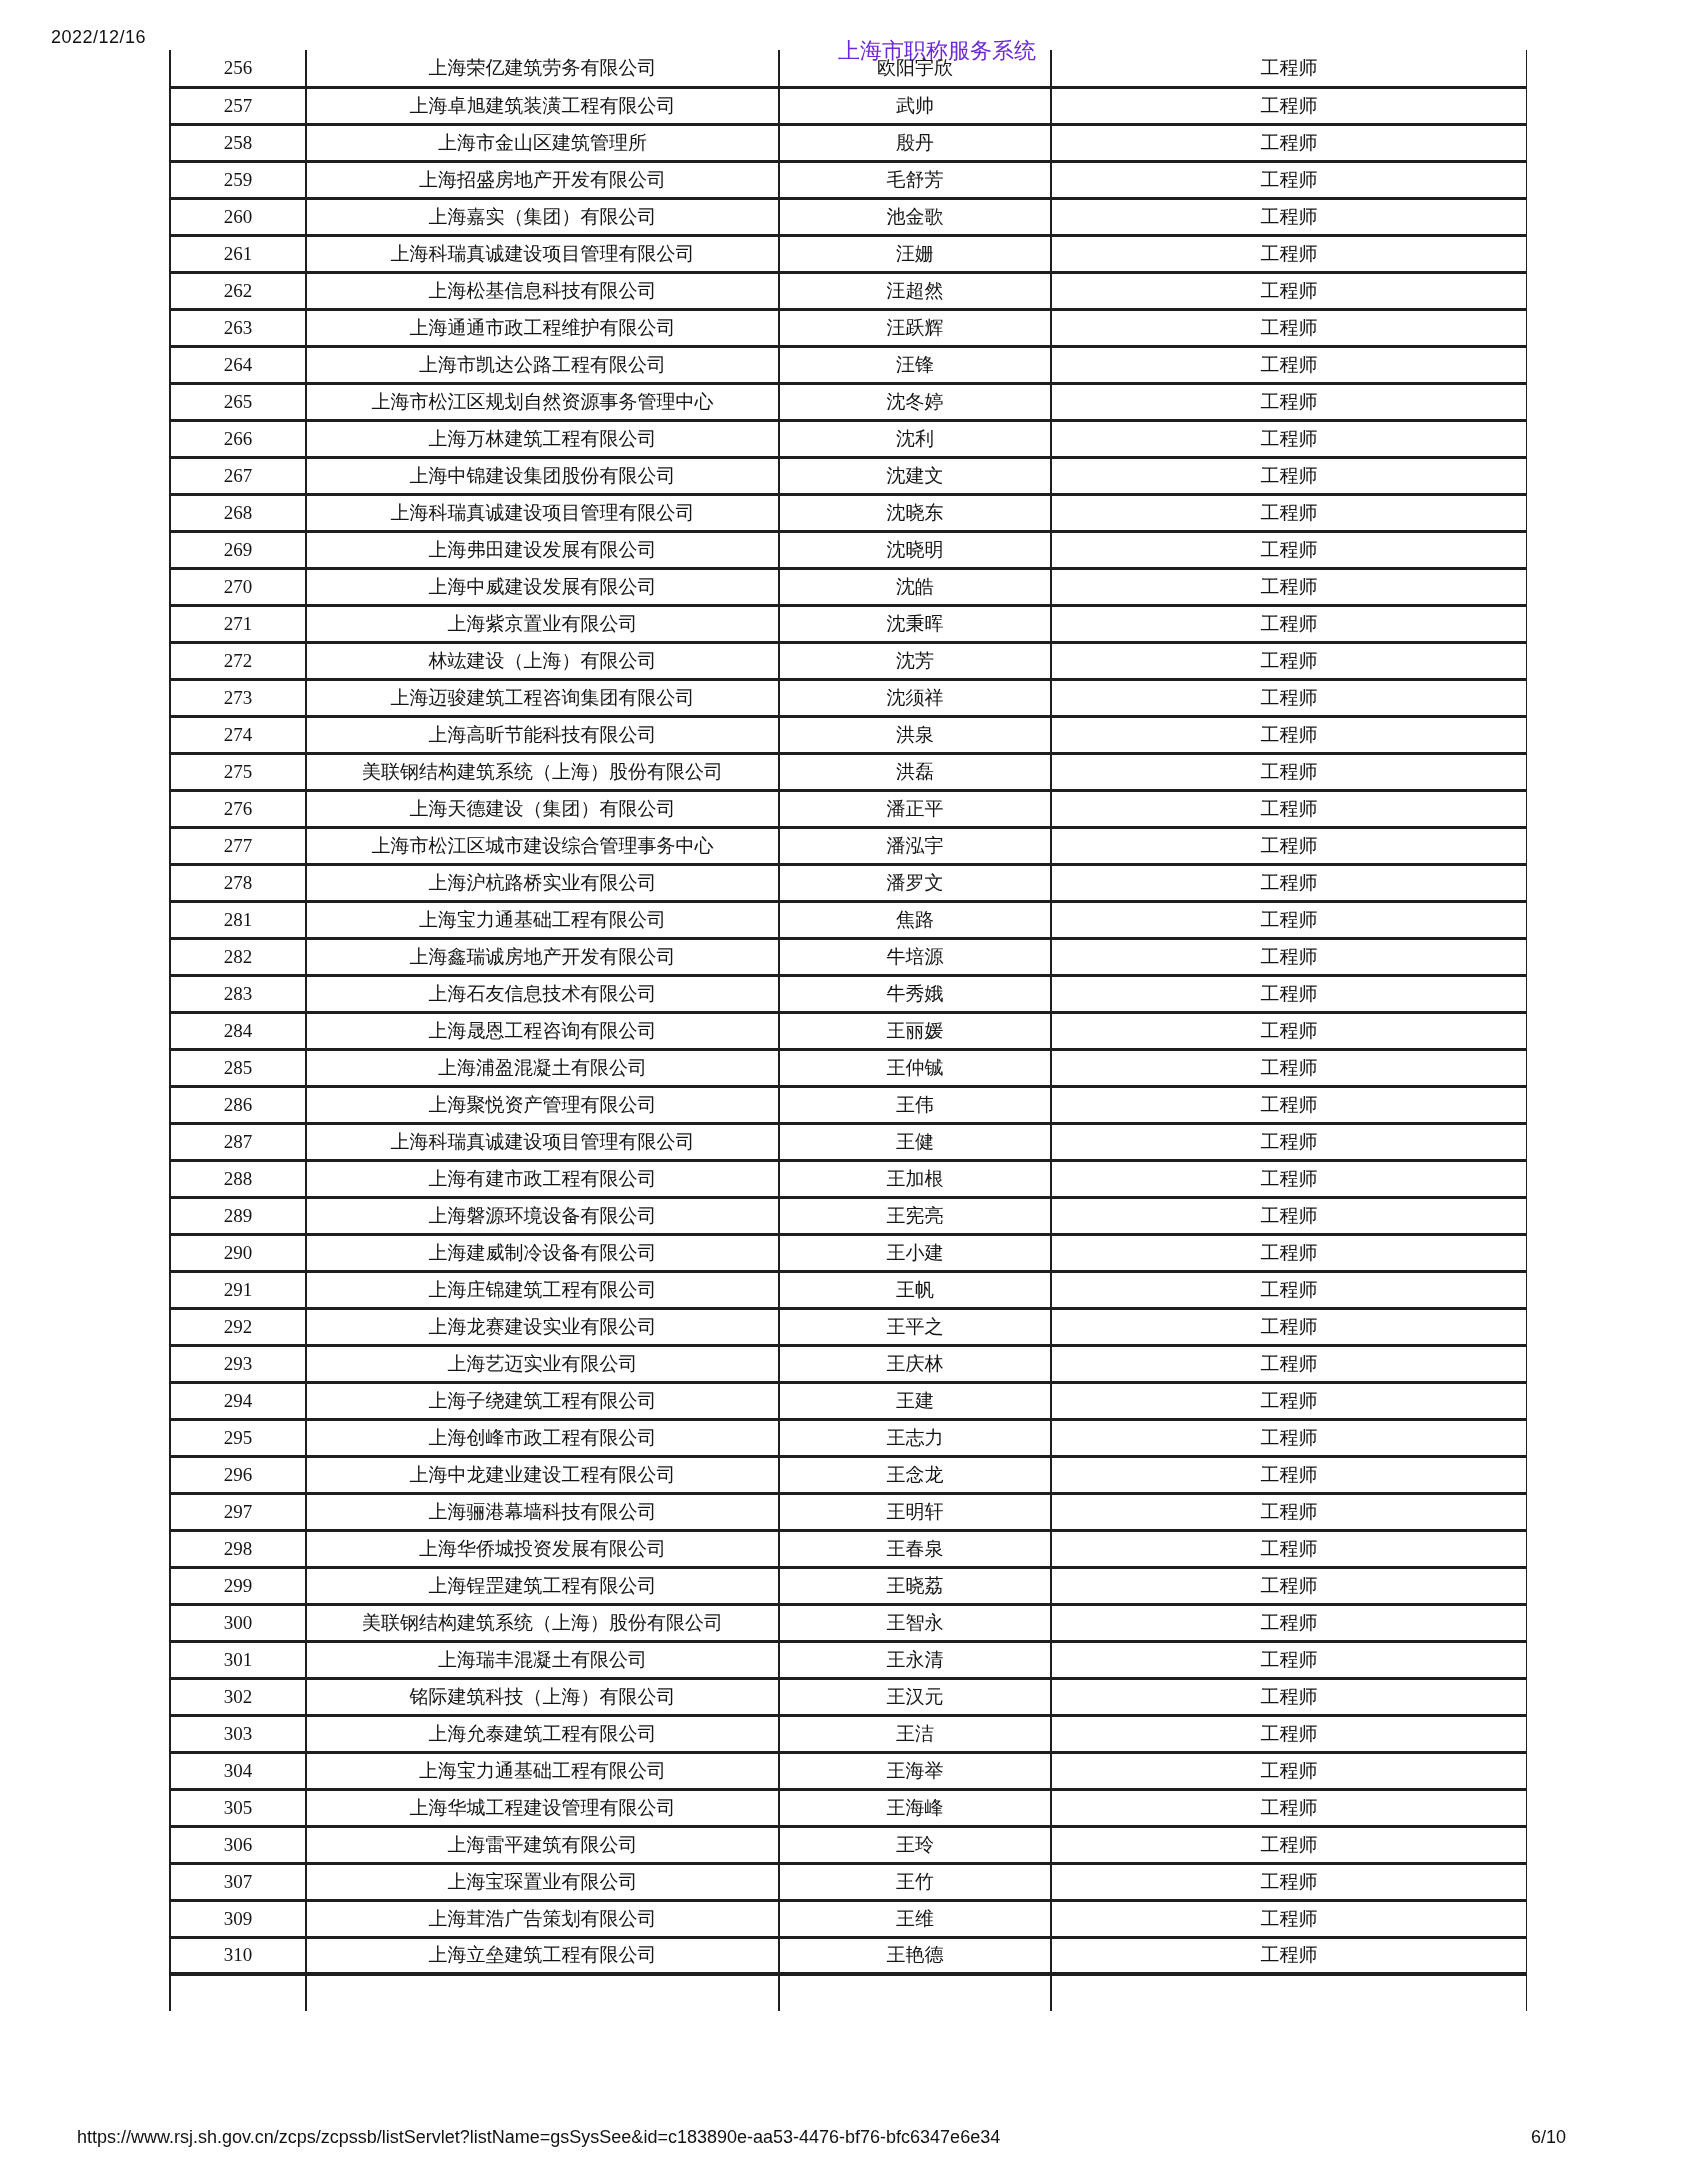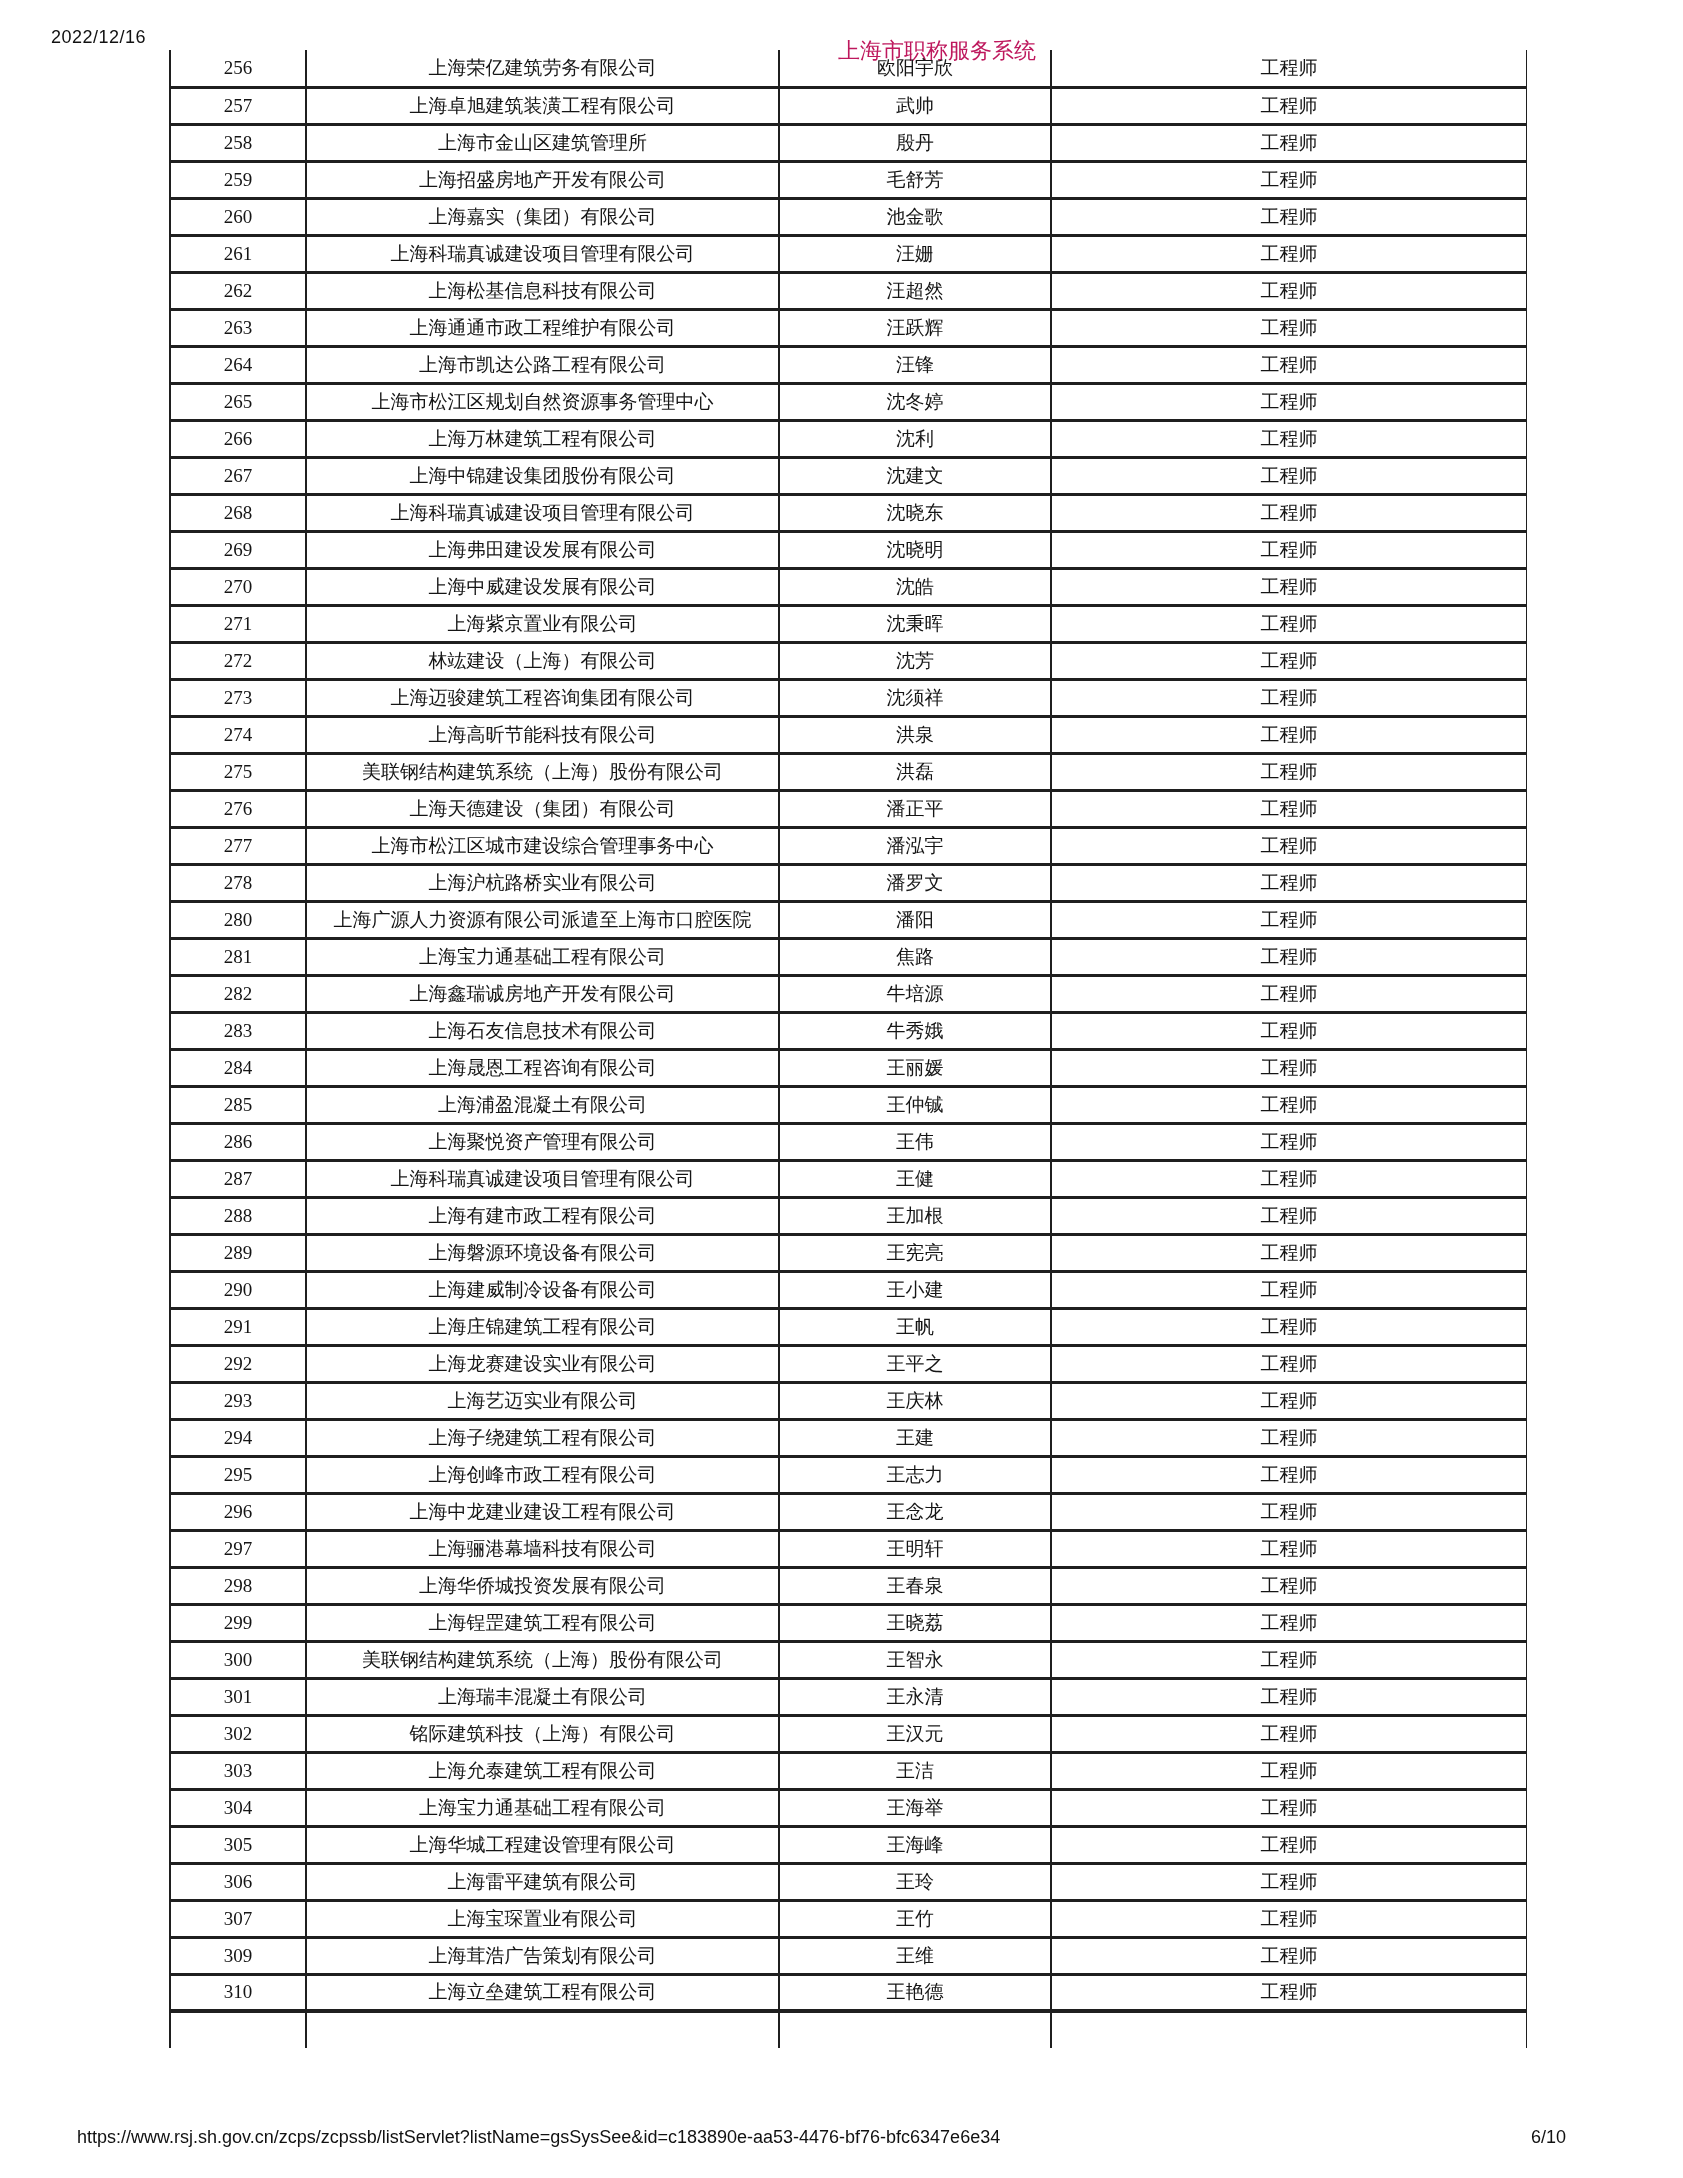--- a/index.html
+++ b/index.html
@@ -5,21 +5,21 @@
   html,body{margin:0;padding:0;}
   body{
     width:1683px;height:2178px;position:relative;background:#ffffff;
     font-family:"Liberation Sans",sans-serif;color:#1a1a1a;overflow:hidden;
   }
   .hdr-date{
     position:absolute;left:51px;top:27px;font-size:18px;color:#111;
     font-family:"Liberation Sans",sans-serif;letter-spacing:0.5px;
   }
   .hdr-title{
-    position:absolute;left:838px;top:36px;font-size:22px;color:#be185d;
+    position:absolute;left:838px;top:36px;font-size:22px;color:#6d28d9;
     font-family:"Liberation Sans",sans-serif;
   }
   .table-wrap{
     position:absolute;left:169px;top:50px;width:1358px;height:2050px;overflow:hidden;
   }
   table.records{
     width:1357px;border-collapse:collapse;table-layout:fixed;
     font-family:"Liberation Serif","DejaVu Serif",serif;
   }
   table.records td{
@@ -192,26 +192,20 @@
           <td>潘泓宇</td>
           <td>工程师</td>
         </tr>
         <tr>
           <td>278</td>
           <td>上海沪杭路桥实业有限公司</td>
           <td>潘罗文</td>
           <td>工程师</td>
         </tr>
         <tr>
-          <td>280</td>
-          <td>上海广源人力资源有限公司派遣至上海市口腔医院</td>
-          <td>潘阳</td>
-          <td>工程师</td>
-        </tr>
-        <tr>
           <td>281</td>
           <td>上海宝力通基础工程有限公司</td>
           <td>焦路</td>
           <td>工程师</td>
         </tr>
         <tr>
           <td>282</td>
           <td>上海鑫瑞诚房地产开发有限公司</td>
           <td>牛培源</td>
           <td>工程师</td>

